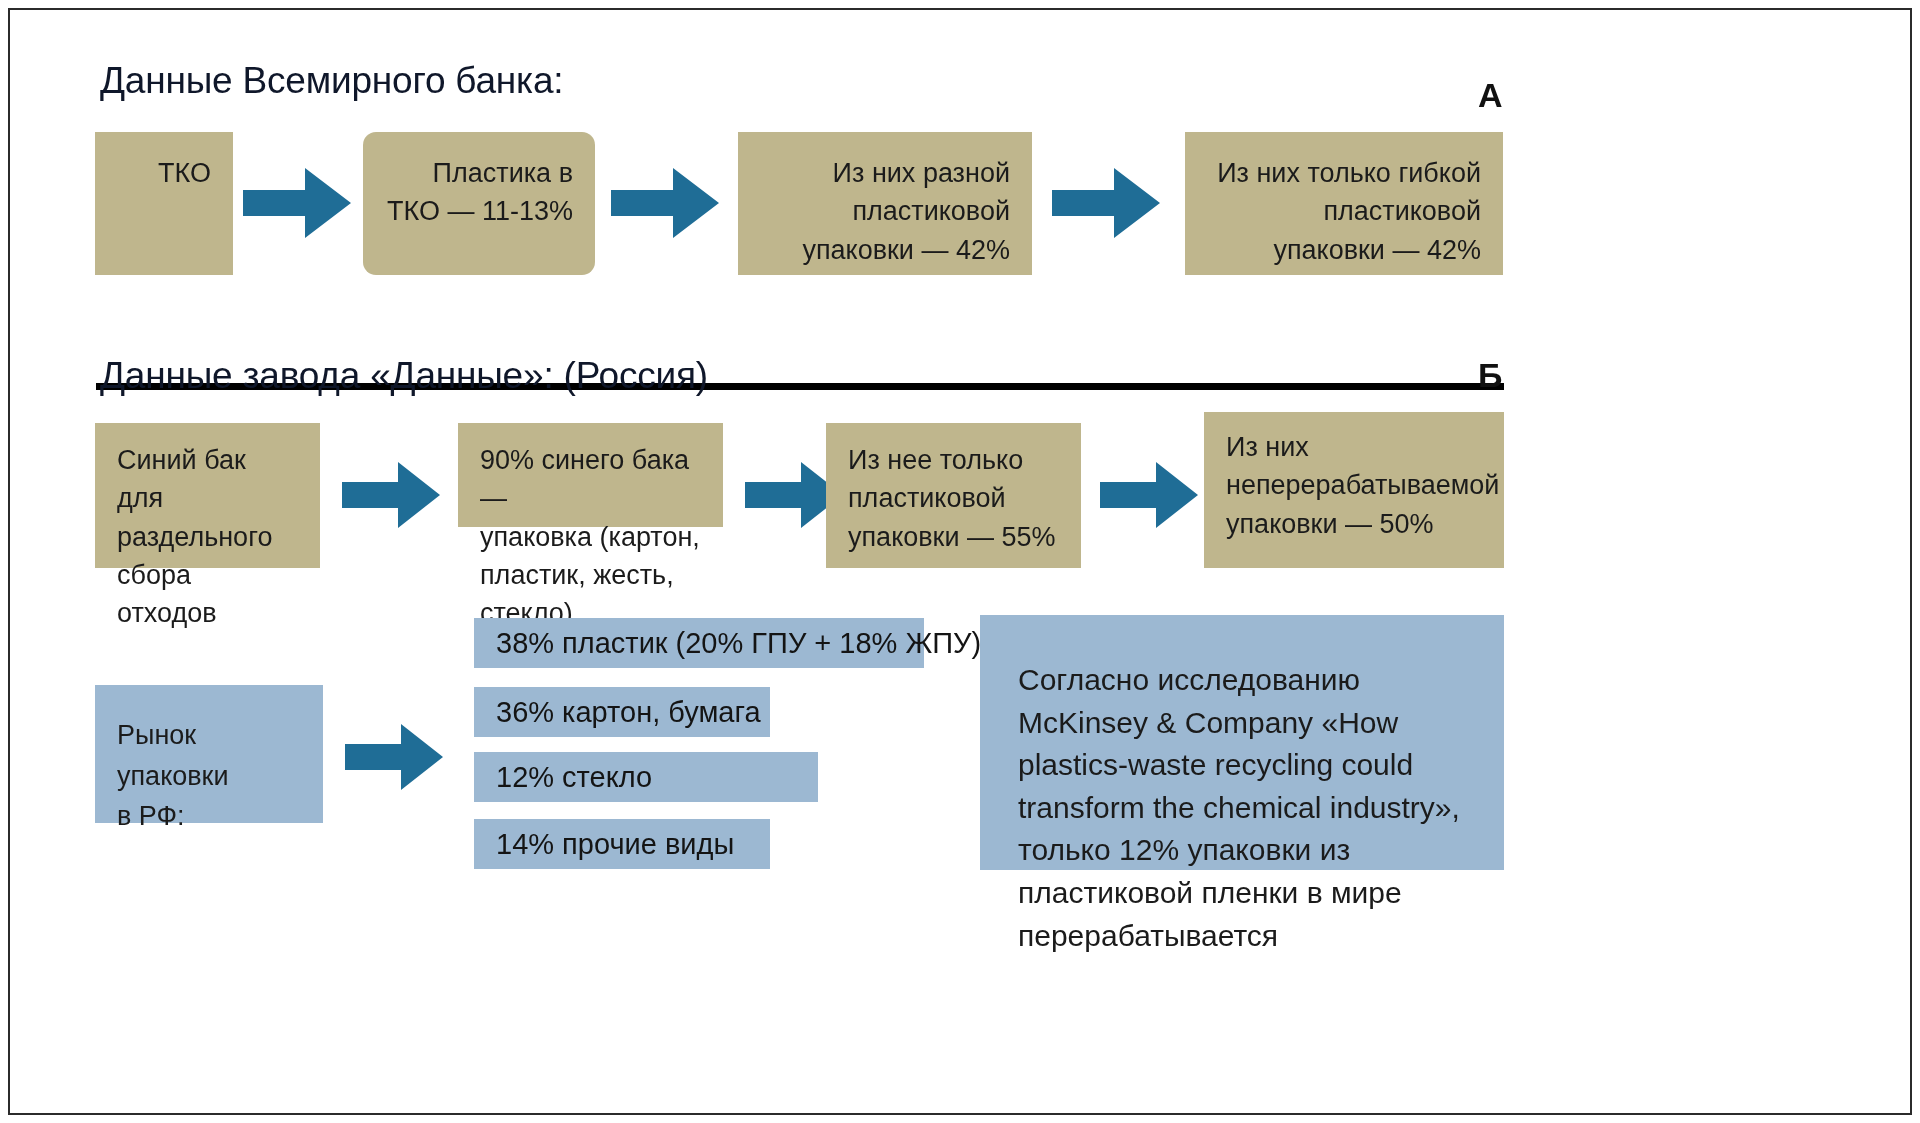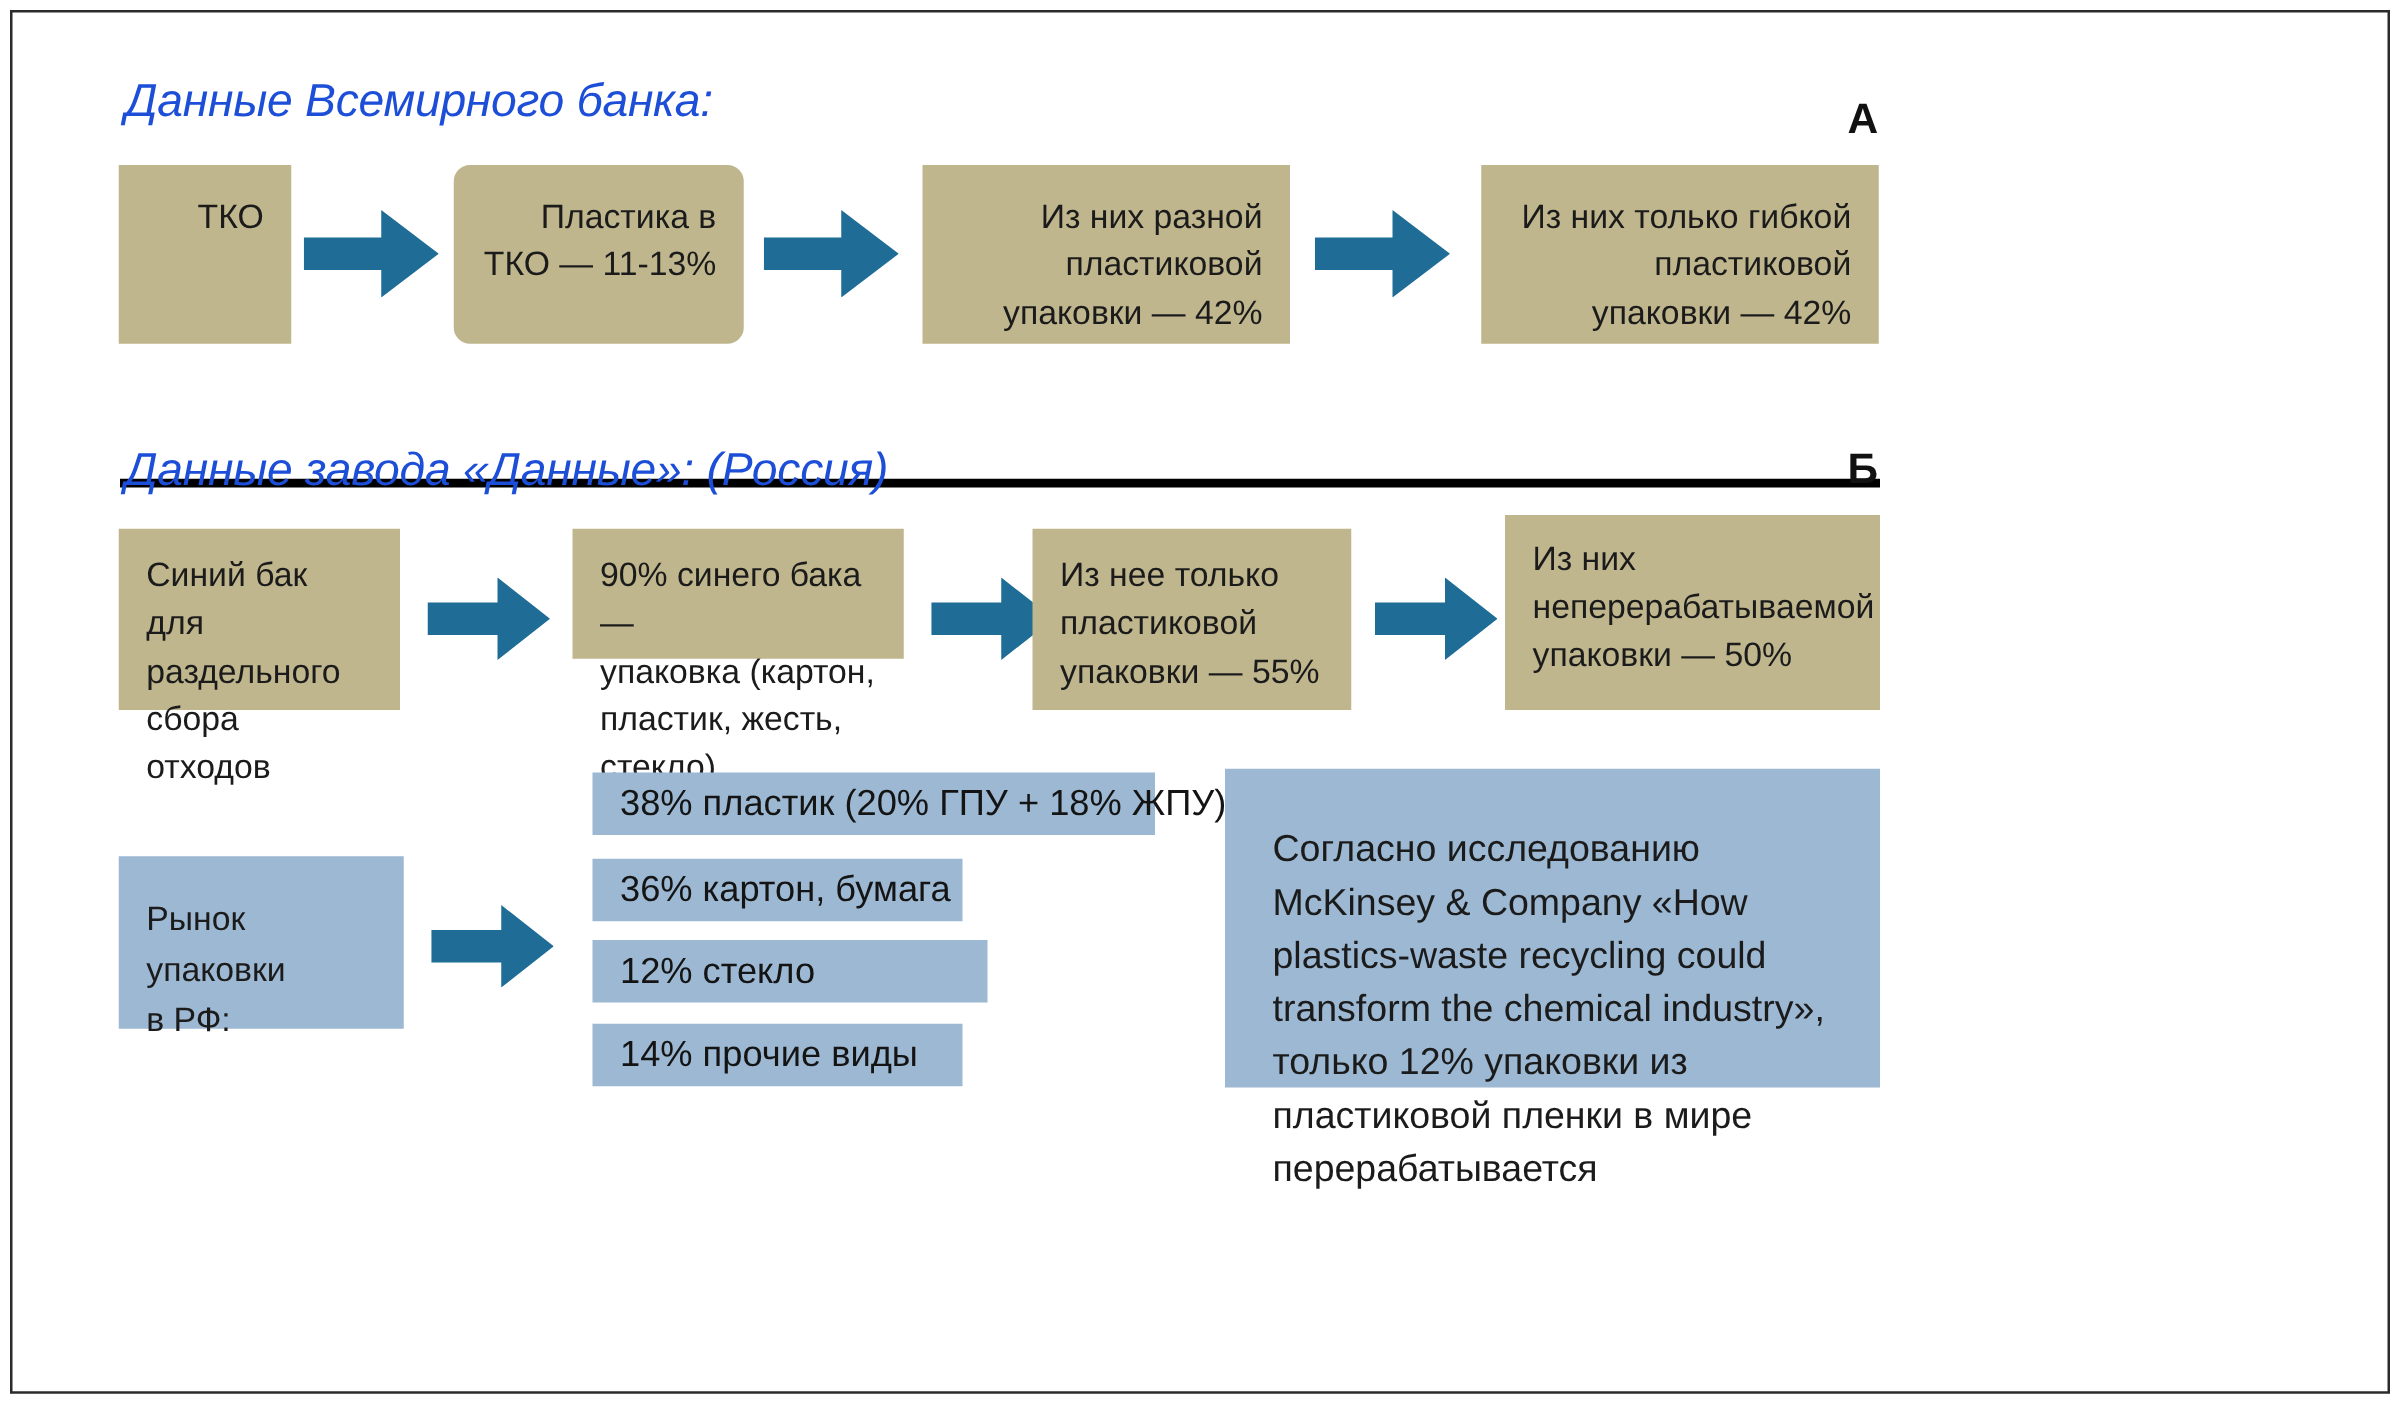--- a/index.html
+++ b/index.html
@@ -28,24 +28,23 @@
   .sec-letter {
     position:absolute;
     font-size:34px;
     font-weight:bold;
     color:#111111;
   }
   
   .sec-title {
     position:absolute;
     font-size:37px;
-    color:#1d4ed8;
+    color:#0f172a;
     white-space:nowrap;
     letter-spacing:-0.2px;
-    font-style:italic;
   }
   
   .divider {
     position:absolute;
     background:#000000;
   }
   
   .tanbox {
     position:absolute;
     background:#bfb68d;
@@ -168,17 +167,17 @@
 в РФ:</div>
 
   <div class="arrow" style="left:345px; top:724px;">
     <svg width="98" height="66" viewBox="0 0 98 66">
       <polygon points="0,20 56,20 56,0 98,33 56,66 56,46 0,46" fill="#1f6d96"></polygon>
     </svg>
   </div>
 
   <div class="bluebar" style="left:474px; top:618px; width:450px; height:50px;">38% пластик (20% ГПУ + 18% ЖПУ)</div>
   <div class="bluebar" style="left:474px; top:687px; width:296px; height:50px;">36% картон, бумага</div>
-  <div class="bluebar" style="left:474px; top:752px; width:316px; height:50px;">12% стекло</div>
+  <div class="bluebar" style="left:474px; top:752px; width:344px; height:50px;">12% стекло</div>
   <div class="bluebar" style="left:474px; top:819px; width:296px; height:50px;">14% прочие виды</div>
 
   <div class="bluebox note" style="left:980px; top:615px; width:524px; height:255px;">Согласно исследованию McKinsey &amp; Company «How plastics-waste recycling could transform the chemical industry», только 12% упаковки из пластиковой пленки в мире перерабатывается</div>
 </div>
 
 </body></html>

